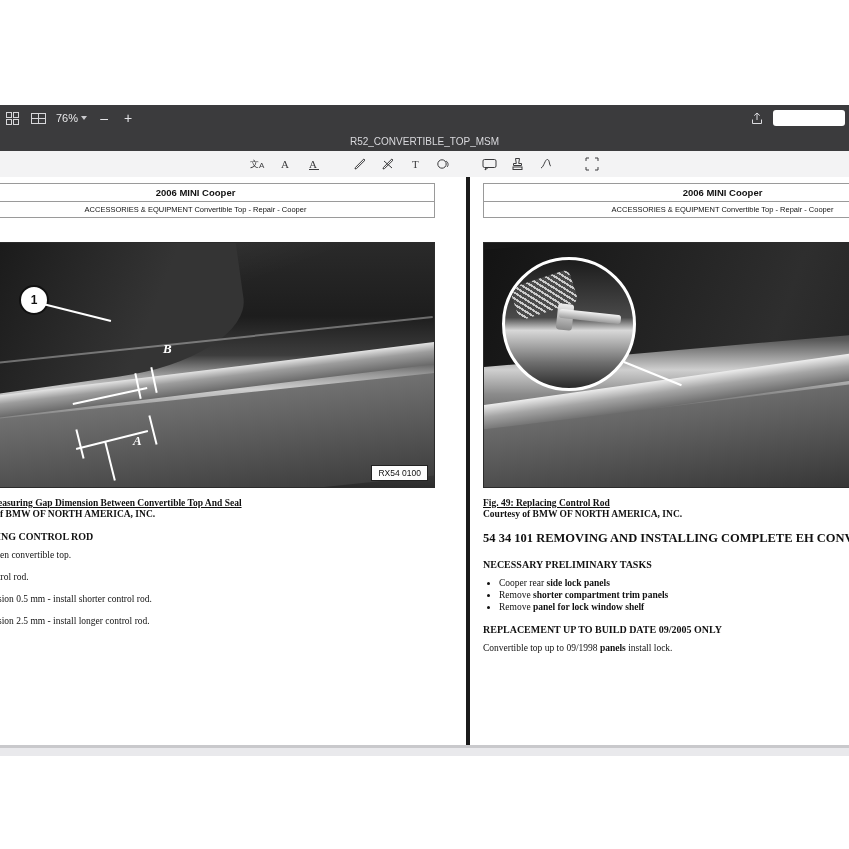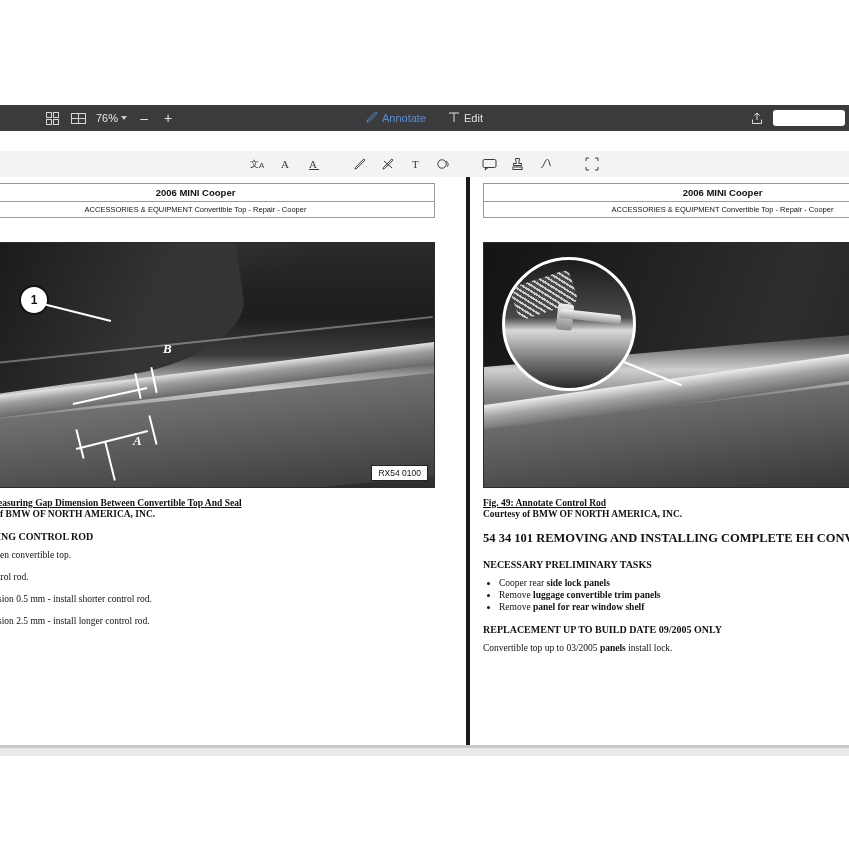--- a/index.html
+++ b/index.html
@@ -36,21 +36,20 @@
     display: flex;
     align-items: center;
     color: #e8e8ea;
     font-size: 11px;
   }
   .tb-left {
     display: flex;
     align-items: center;
     gap: 6px;
     padding-left: 2px;
-    margin-left: 40px;
   }
   .icon-btn {
     width: 20px; height: 18px;
     display: flex; align-items: center; justify-content: center;
     color: #d7d7da;
   }
   .grid-icon svg { display: block; }
   .zoom-pct {
     display: flex; align-items: center; gap: 3px;
     font-size: 11px;
@@ -426,50 +425,33 @@
         </svg>
       </div>
       <div class="zoom-pct">
         <span>76%</span>
         <span class="chev"></span>
       </div>
       <div class="zoom-minus">–</div>
       <div class="zoom-plus">+</div>
     </div>
 
-    <div class="tb-center">
-      <div class="annotate-btn">
-        <span>
-          <svg width="12" height="12" viewBox="0 0 12 12" fill="none">
-            <path d="M1 11l2-0.6L11 2.4 9.6 1 1.6 9z" stroke="#5b8cd6" fill="none"></path>
-          </svg>
-        </span>
-        <span>Annotate</span>
-      </div>
-      <div class="edit-btn">
-        <span>
-          <svg width="12" height="12" viewBox="0 0 12 12" fill="none">
-            <path d="M1 2h10M6 2v9" stroke="#e2e2e5"></path>
-          </svg>
-        </span>
-        <span>Edit</span>
-      </div>
-    </div>
 
     <div class="tb-right">
       <div class="icon-btn share-icon">
         <svg width="12" height="13" viewBox="0 0 12 13" fill="none">
           <path d="M6 1v7M3.2 3.6L6 1l2.8 2.6" stroke="#dcdce0"></path>
           <path d="M1.5 7.5v4h9v-4" stroke="#dcdce0"></path>
         </svg>
       </div>
       <div class="search-box" placeholder=""></div>
     </div>
   </div>
 
+  <div class="titlebar">R52_CONVERTIBLE_TOP_MSM</div>
 
   <div class="markupbar">
     <div class="mk-group">
       <div class="mk-btn">
         <svg width="16" height="14" viewBox="0 0 16 14" fill="none">
           <text x="0" y="10" font-size="9" fill="#3a3a3c" font-family="Liberation Sans, sans-serif">文</text>
           <text x="9" y="11" font-size="8" fill="#3a3a3c" font-family="Liberation Sans, sans-serif">A</text>
         </svg>
       </div>
       <div class="mk-btn">
@@ -602,41 +584,41 @@
         <div class="zoom-bubble">
           <div class="thread"></div>
           <div class="collar"></div>
           <div class="rodpin"></div>
         </div>
         <div class="bubble-lead"></div>
 
       </div>
 
       <div class="fig-caption">
-        <span class="title">Fig. 49: Annotate Control Rod</span>
+        <span class="title">Fig. 49: Replacing Control Rod</span>
         <span class="courtesy">Courtesy of BMW OF NORTH AMERICA, INC.</span>
       </div>
 
       <div class="body-block">
         <div class="h-big">54 34 101 REMOVING AND INSTALLING COMPLETE EH CONVERTIBLE TOP</div>
         <div class="h-sub">NECESSARY PRELIMINARY TASKS</div>
         <ul class="bullets">
           <li>
             <span>Cooper rear </span><span class="bold">side lock panels</span>
           </li>
           <li>
-            <span>Remove </span><span class="bold">luggage convertible trim panels</span>
+            <span>Remove </span><span class="bold">shorter compartment trim panels</span>
           </li>
           <li>
-            <span>Remove </span><span class="bold">panel for rear window shelf</span>
+            <span>Remove </span><span class="bold">panel for lock window shelf</span>
           </li>
         </ul>
         <div class="h-sub">REPLACEMENT UP TO BUILD DATE 09/2005 ONLY</div>
         <p class="p-line">
-          <span>Convertible top up to 03/2005 </span><span class="bold">panels</span><span> install lock.</span>
+          <span>Convertible top up to 09/1998 </span><span class="bold">panels</span><span> install lock.</span>
         </p>
       </div>
     </div>
   </div>
 
   <div class="bottom-edge"></div>
   <div class="bottom-strip"></div>
   <div class="bottom-blank"></div>
 </div>
 

